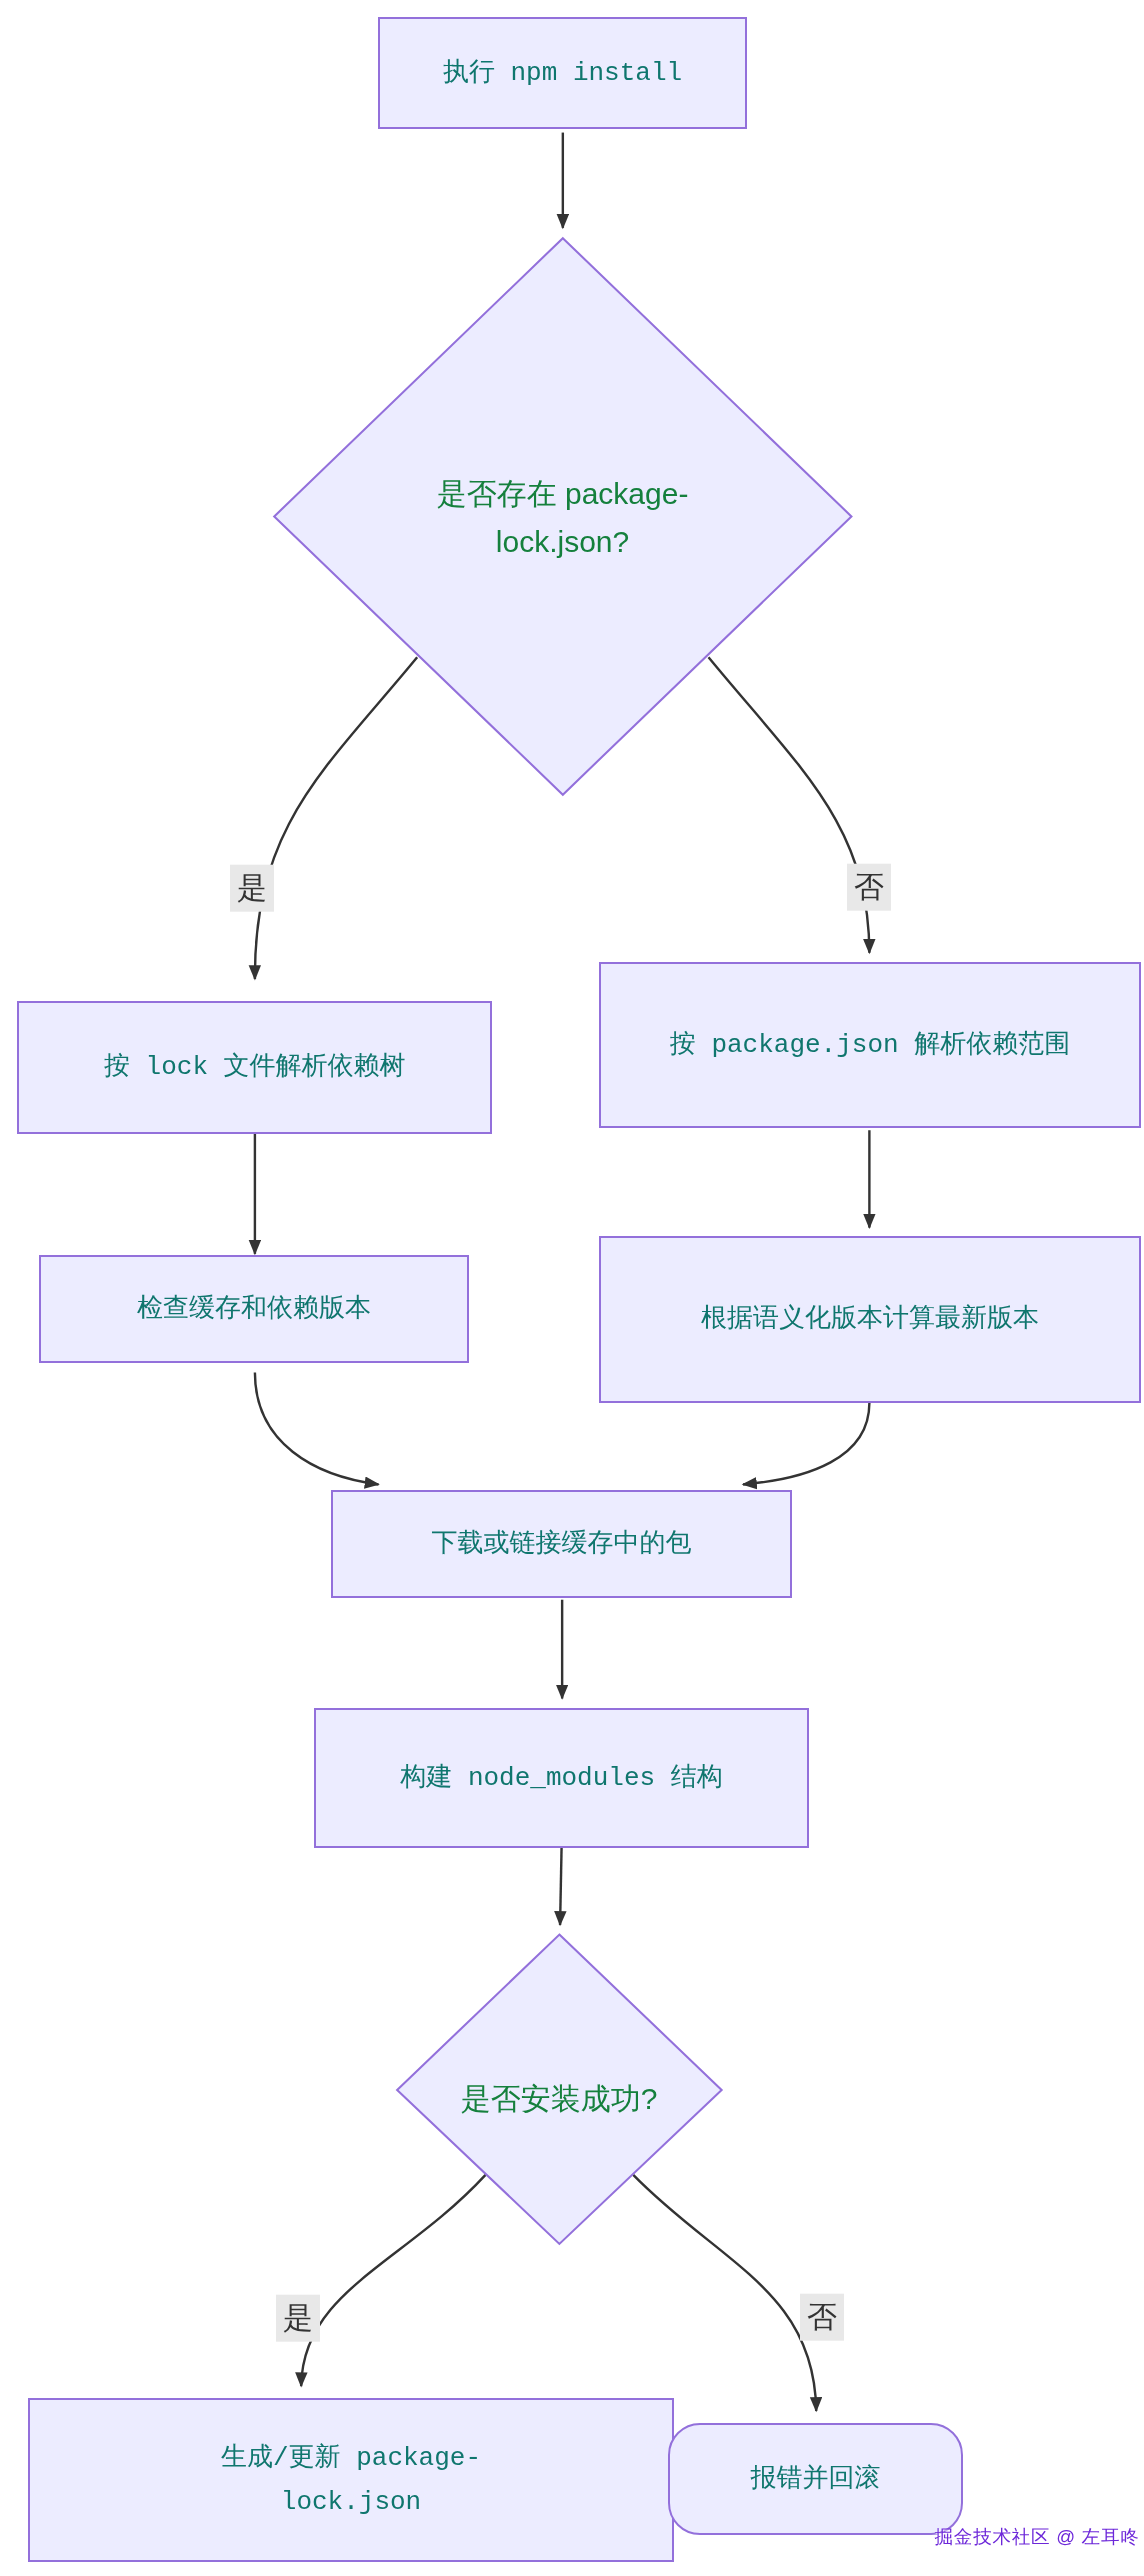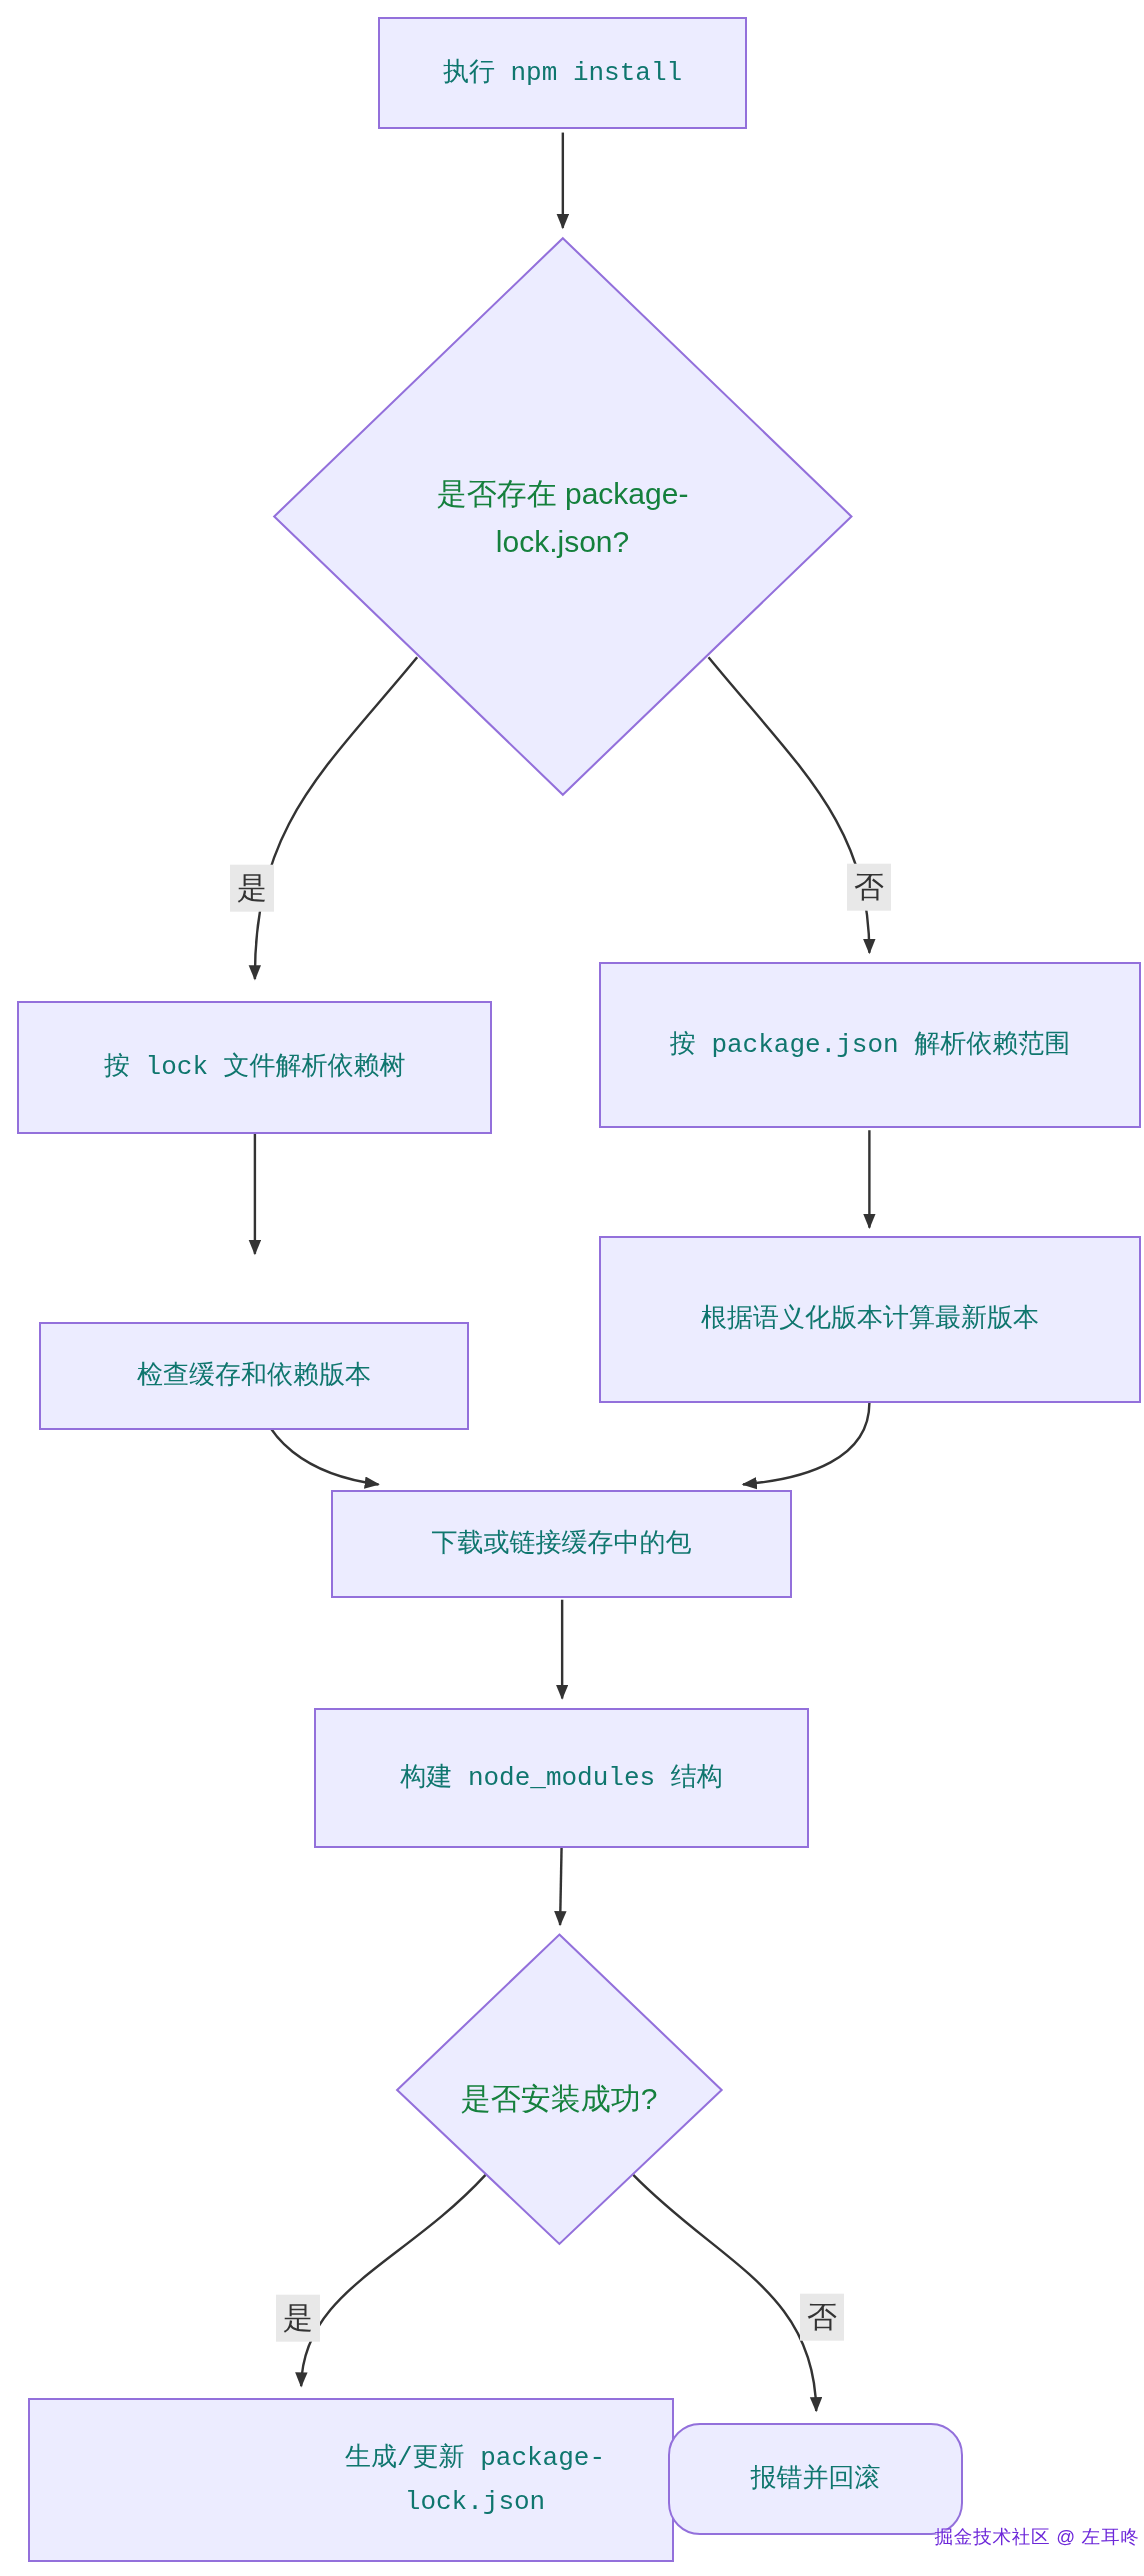--- a/index.html
+++ b/index.html
@@ -81,37 +81,37 @@
   </div>
 
   <div class="node" style="left:17.3px;top:989px;width:475px;height:133px;margin-top:12px;">
     <span class="txt">按 lock 文件解析依赖树</span>
   </div>
 
   <div class="node" style="left:599px;top:962px;width:542px;height:166px;">
     <span class="txt w590">按 package.json 解析依赖范围</span>
   </div>
 
-  <div class="node" style="left:39px;top:1322px;width:430px;height:108px;">
+  <div class="node" style="left:39px;top:1255px;width:430px;height:108px;">
     <span class="txt">检查缓存和依赖版本</span>
   </div>
 
   <div class="node" style="left:599px;top:1236px;width:542px;height:167px;">
     <span class="txt w500">根据语义化版本计算最新版本</span>
   </div>
 
   <div class="node" style="left:331px;top:1490px;width:461px;height:108px;">
     <span class="txt">下载或链接缓存中的包</span>
   </div>
 
   <div class="node" style="left:314px;top:1708px;width:495px;height:140px;">
     <span class="txt">构建 node_modules 结构</span>
   </div>
 
-  <div class="node" style="left:28px;top:2398px;width:646px;height:164px;justify-content:flex-end;">
+  <div class="node" style="left:28px;top:2398px;width:646px;height:164px;">
     <span class="txt w570">生成/更新 package-lock.json</span>
   </div>
 
   <div class="node" style="left:668px;top:2423px;width:295px;height:112px;border-radius:32px;">
     <span class="txt">报错并回滚</span>
   </div>
 
   <div class="diamond-label" style="left:383px;top:442px;width:359px;height:152px;">
     <span class="txt w520">是否存在 package-lock.json?</span>
   </div>

